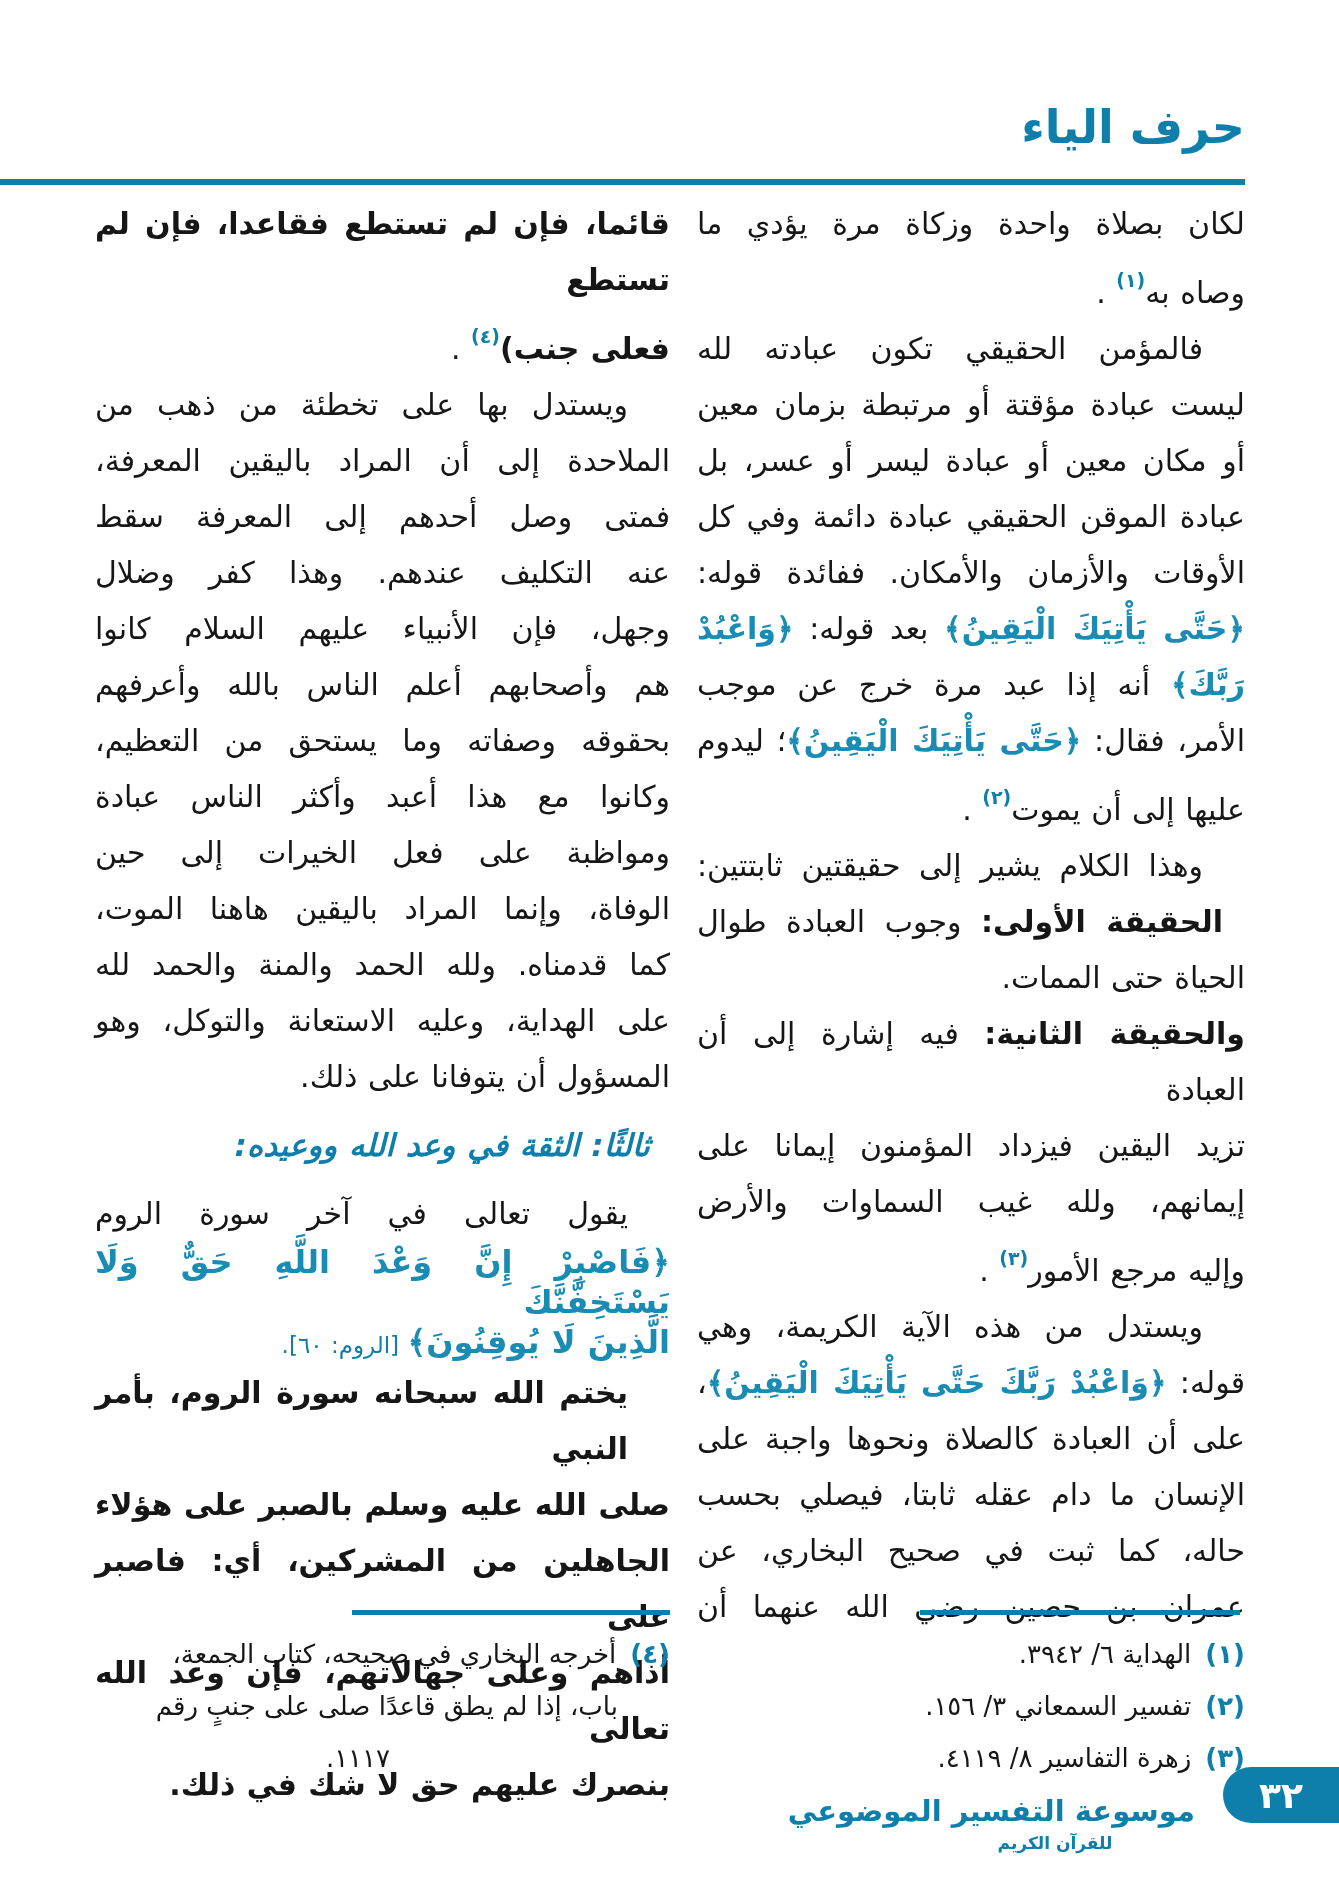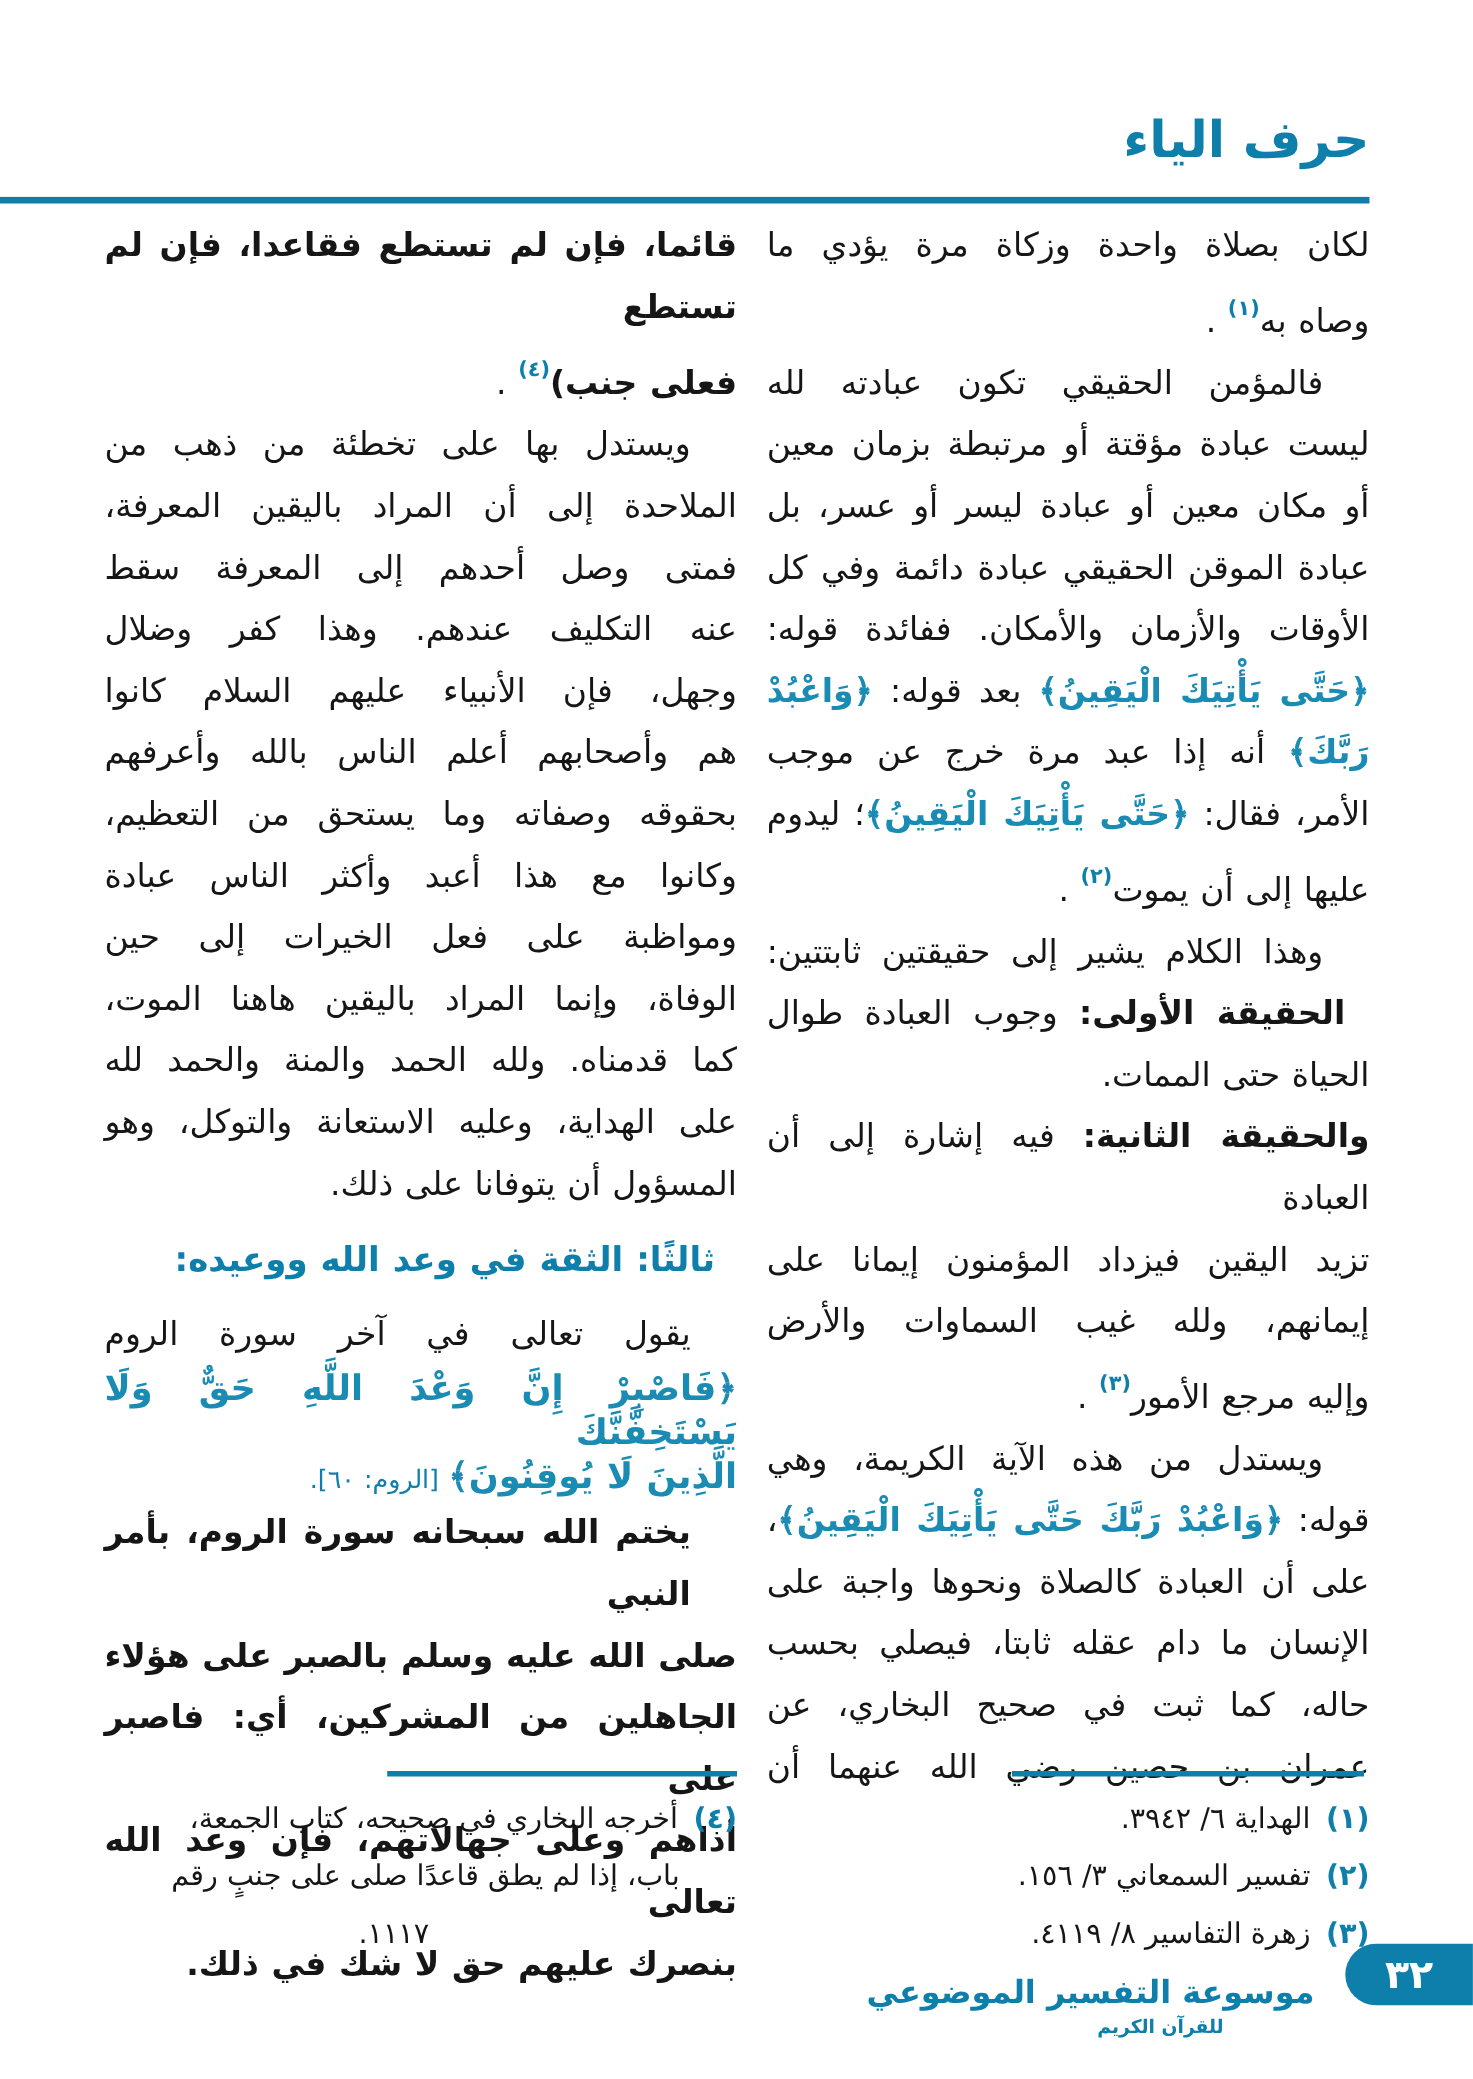--- a/index.html
+++ b/index.html
@@ -30,21 +30,21 @@
   
   .col{position:absolute;top:196px;}
   .col-right{left:697px;width:548px;}
   .col-left{left:95px;width:575px;}
   .line{
     font-size:30px;line-height:56px;color:var(--ink);
     text-align:justify;text-align-last:justify;
     word-spacing:1px;
   }
   .line.end{text-align:right;text-align-last:right;}
-  .line.heading{line-height:80px;text-align-last:right;}
+  .line.heading{line-height:80px;text-align-last:right;font-style:italic;}
   .line.verse{line-height:40px;font-size:32px;}
   .seg-b{}
   .seg-w{font-weight:bold;}
   .seg-q{color:var(--quran);font-weight:bold;}
   .seg-h{color:var(--accent);font-weight:bold;font-size:31px;}
   .seg-n{
     color:var(--accent);font-size:19px;font-weight:bold;
     vertical-align:16px;letter-spacing:-1px;unicode-bidi:isolate;
   }
   .seg-r{color:var(--accent);font-size:23px;font-weight:normal;}

